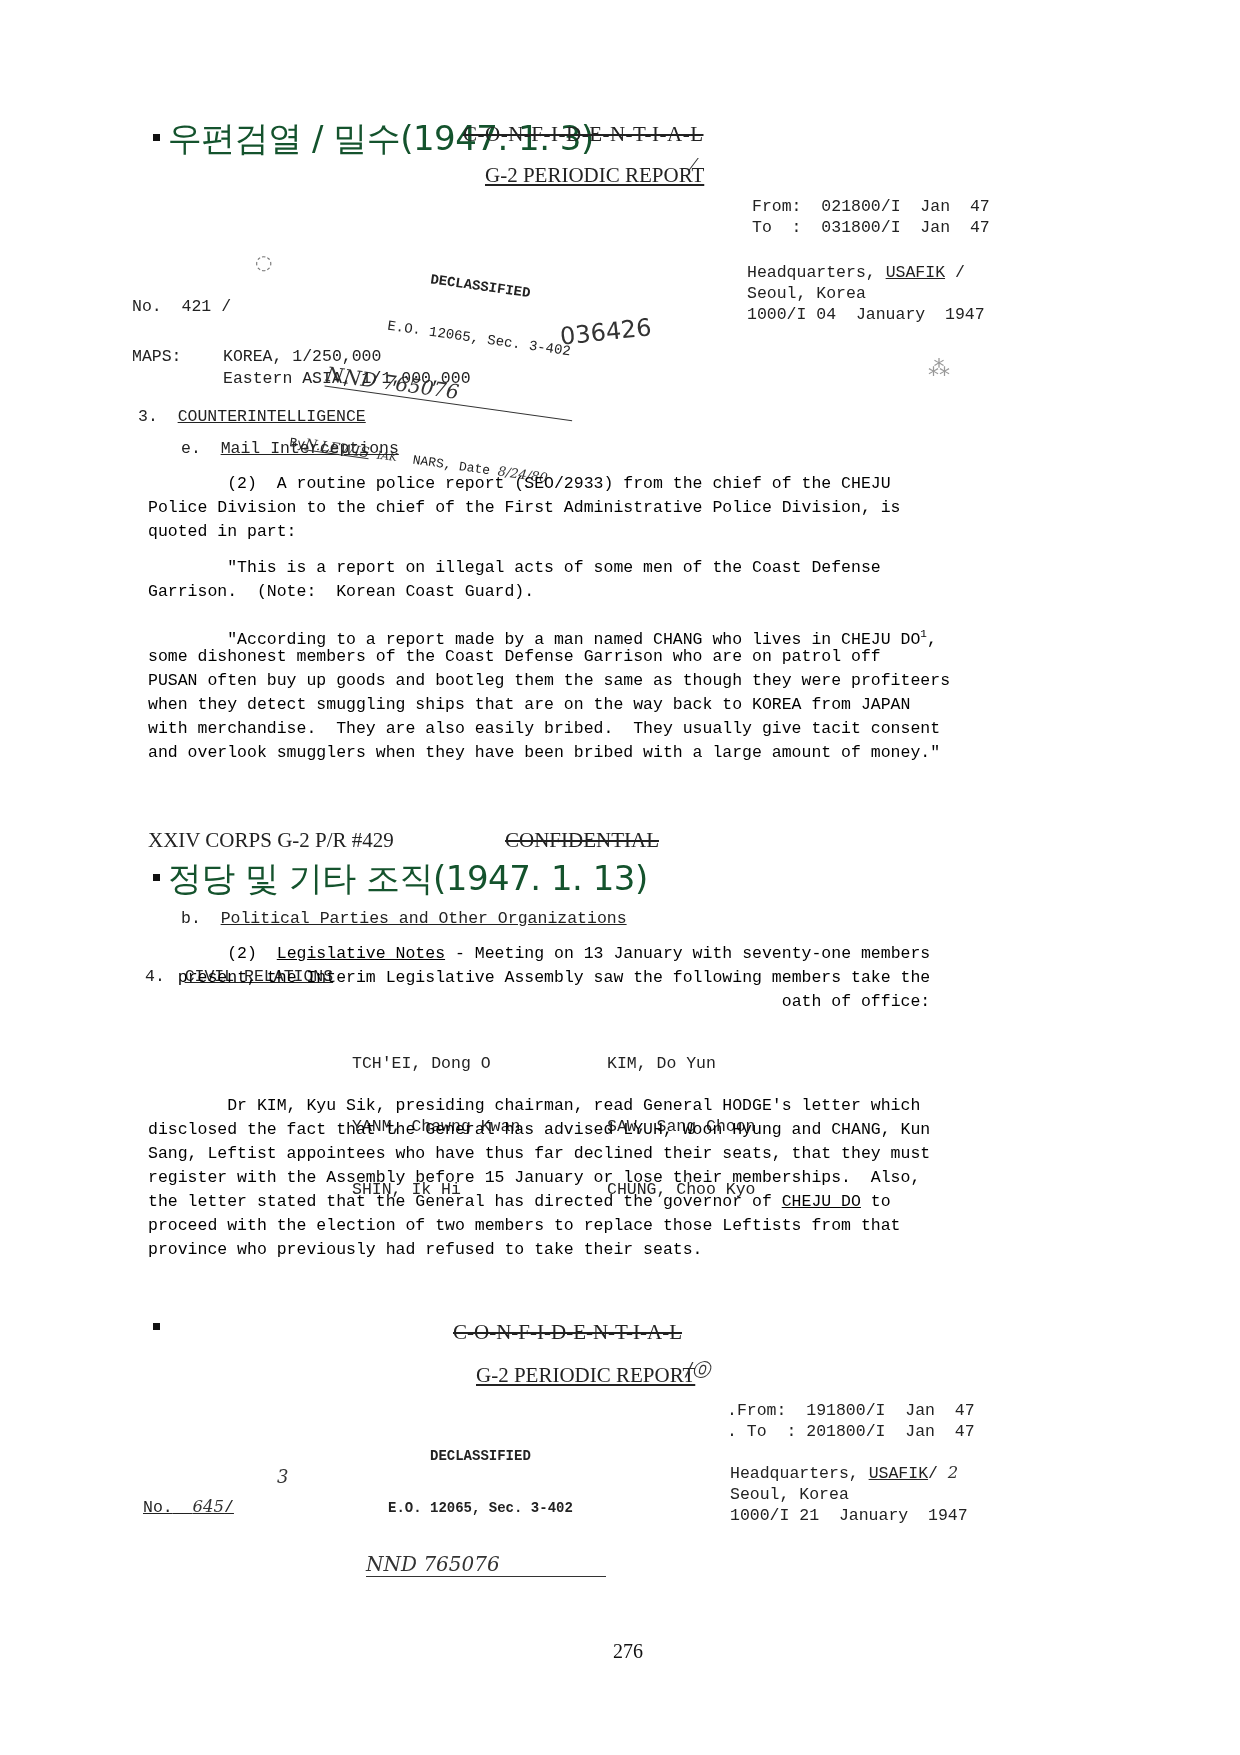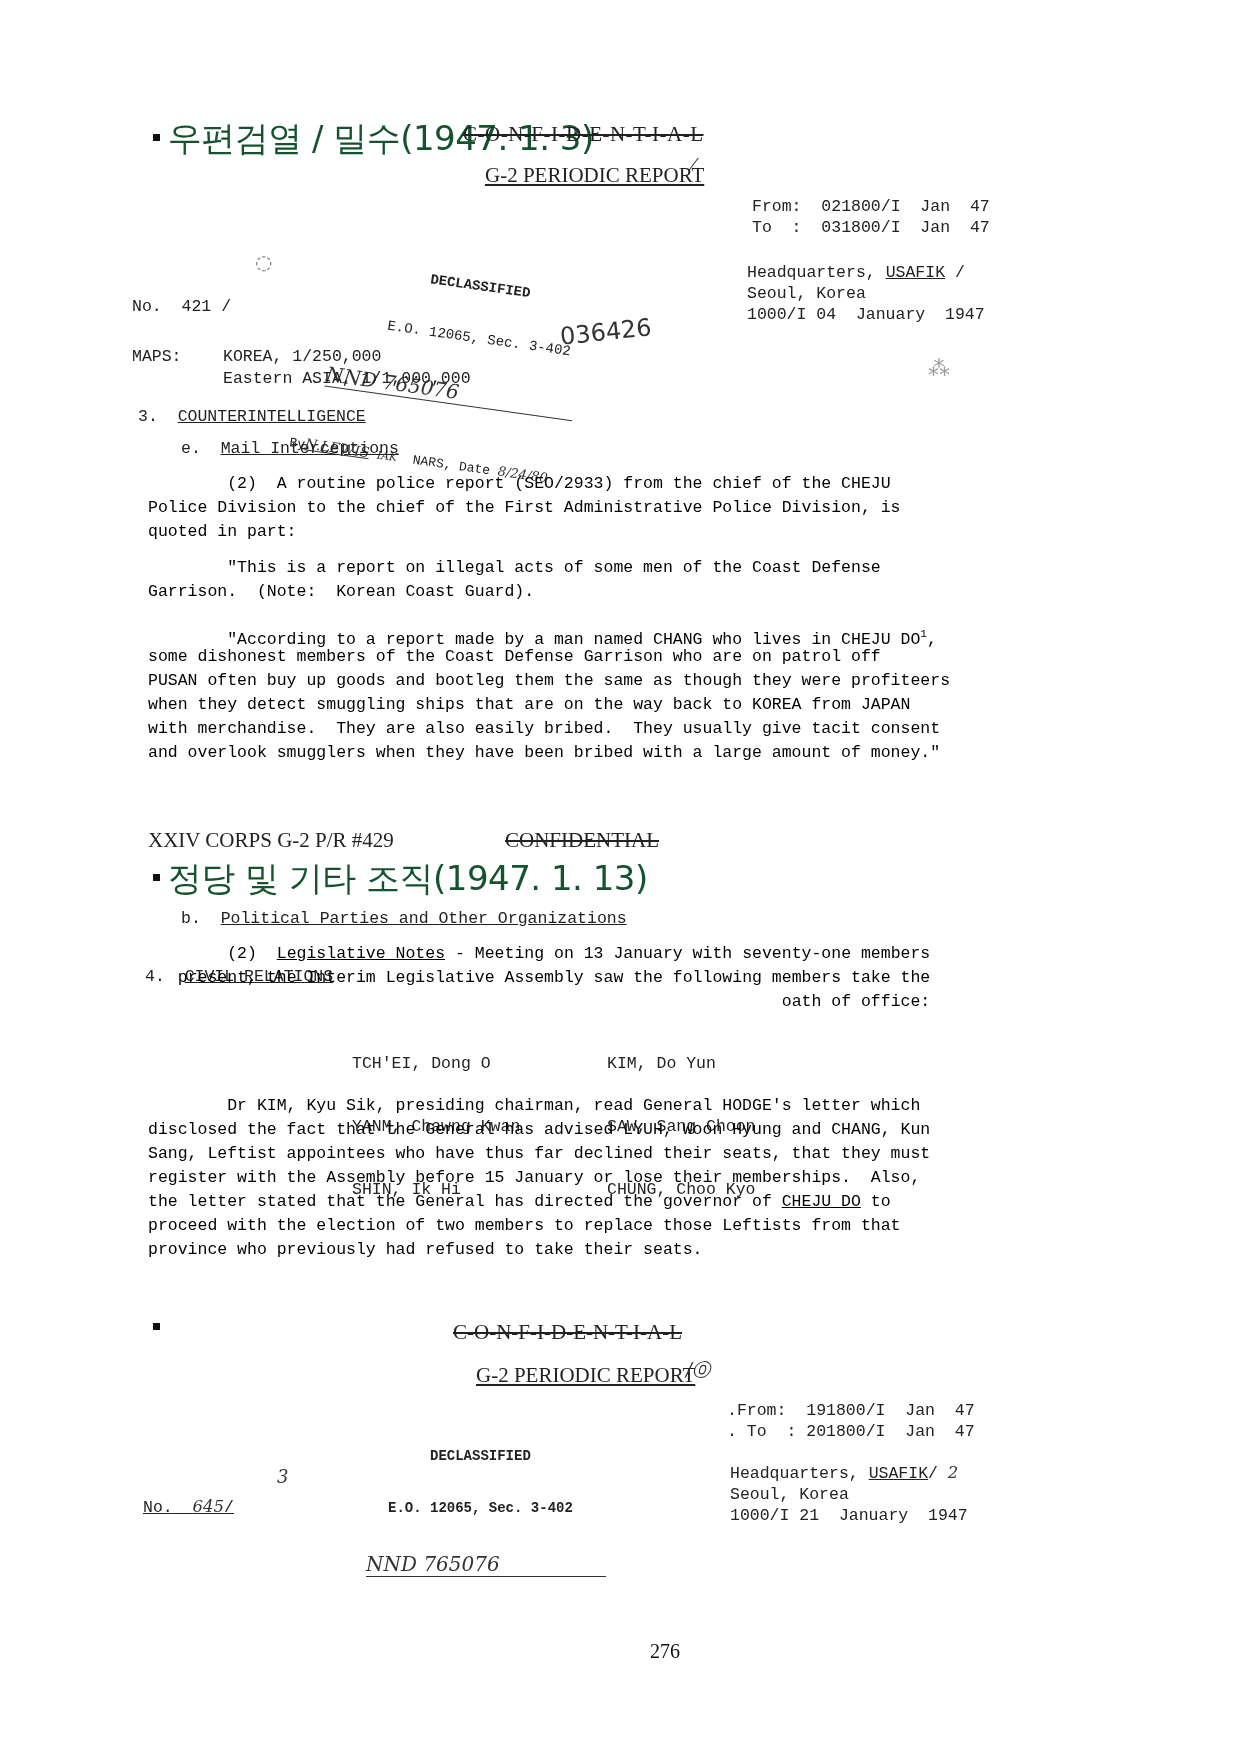--- a/index.html
+++ b/index.html
@@ -120,13 +120,13 @@
 
 <div class="abs" style="left:330px; top:1412px;">
   <div class="stamp" style="font-size:14px; margin-left:100px;">DECLASSIFIED</div>
   <div class="stamp" style="font-size:14px; margin-left:58px;">E.O. 12065, Sec. 3-402</div>
   <div class="hand" style="font-size:20px; margin-left:36px; border-bottom:1px solid #333; width:240px;">NND 765076</div>
 </div>
 
 <div class="abs tw u" style="left:143px; top:1496px;"><span>No.</span>  <span class="hand">645</span>/</div>
 <div class="abs hand" style="left:277px; top:1466px; font-size:18px;">3</div>
 
-<div class="abs page-num" style="left:613px; top:1640px;margin-left:37px;">276</div>
+<div class="abs page-num" style="left:613px; top:1640px;">276</div>
 
 </body></html>

